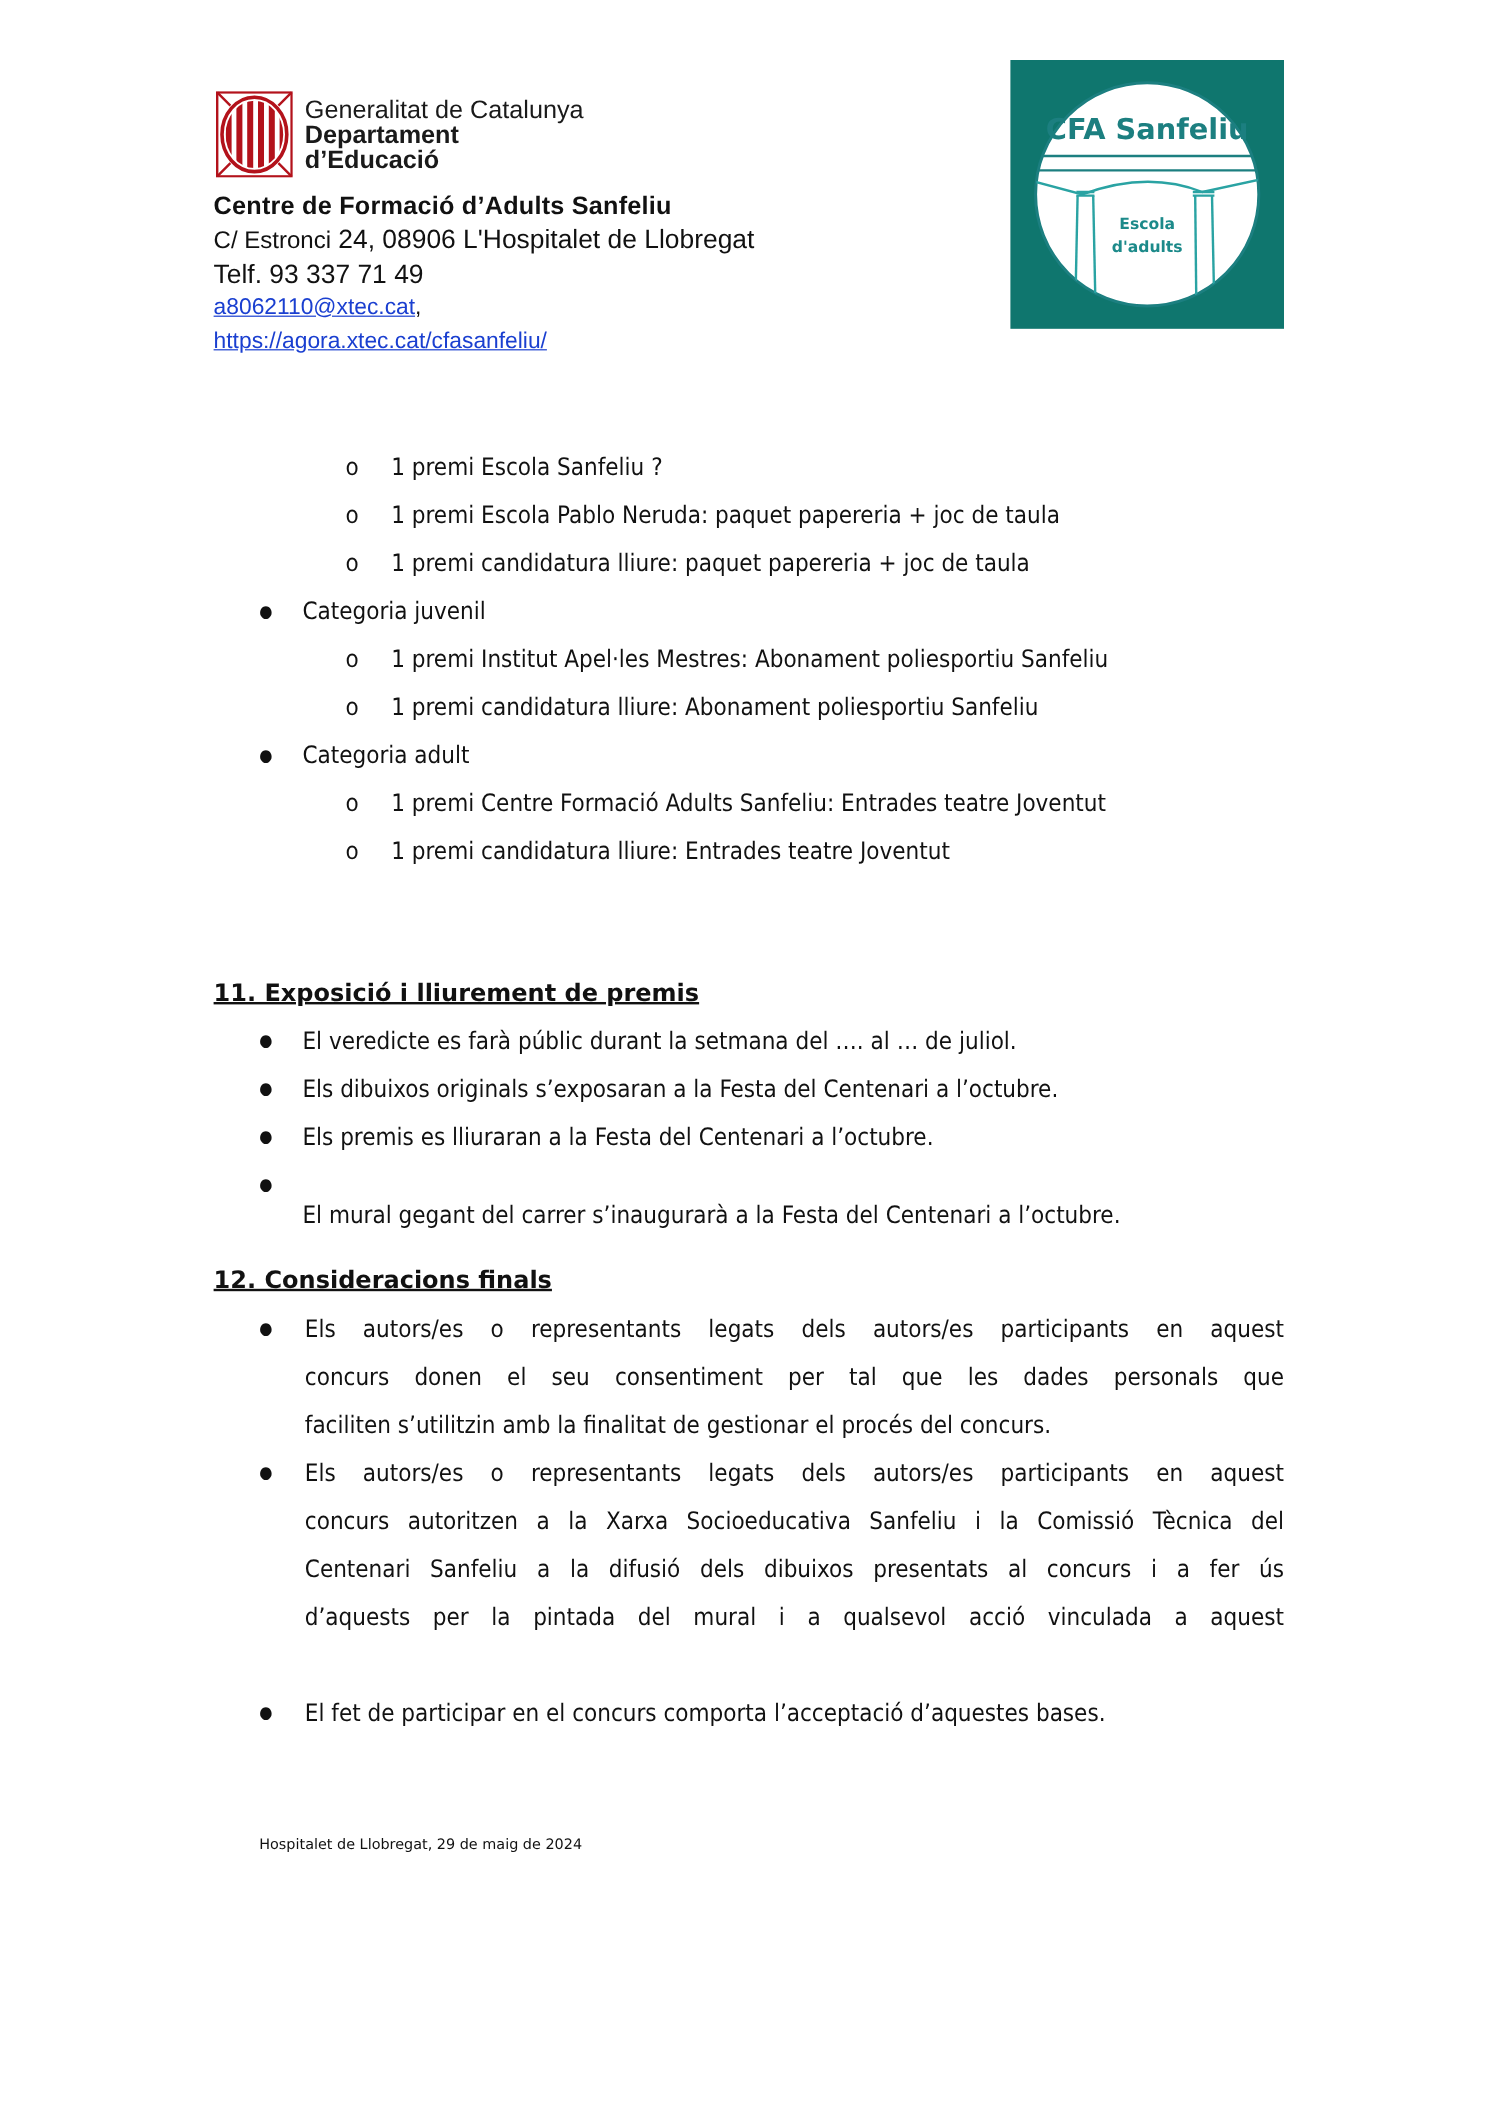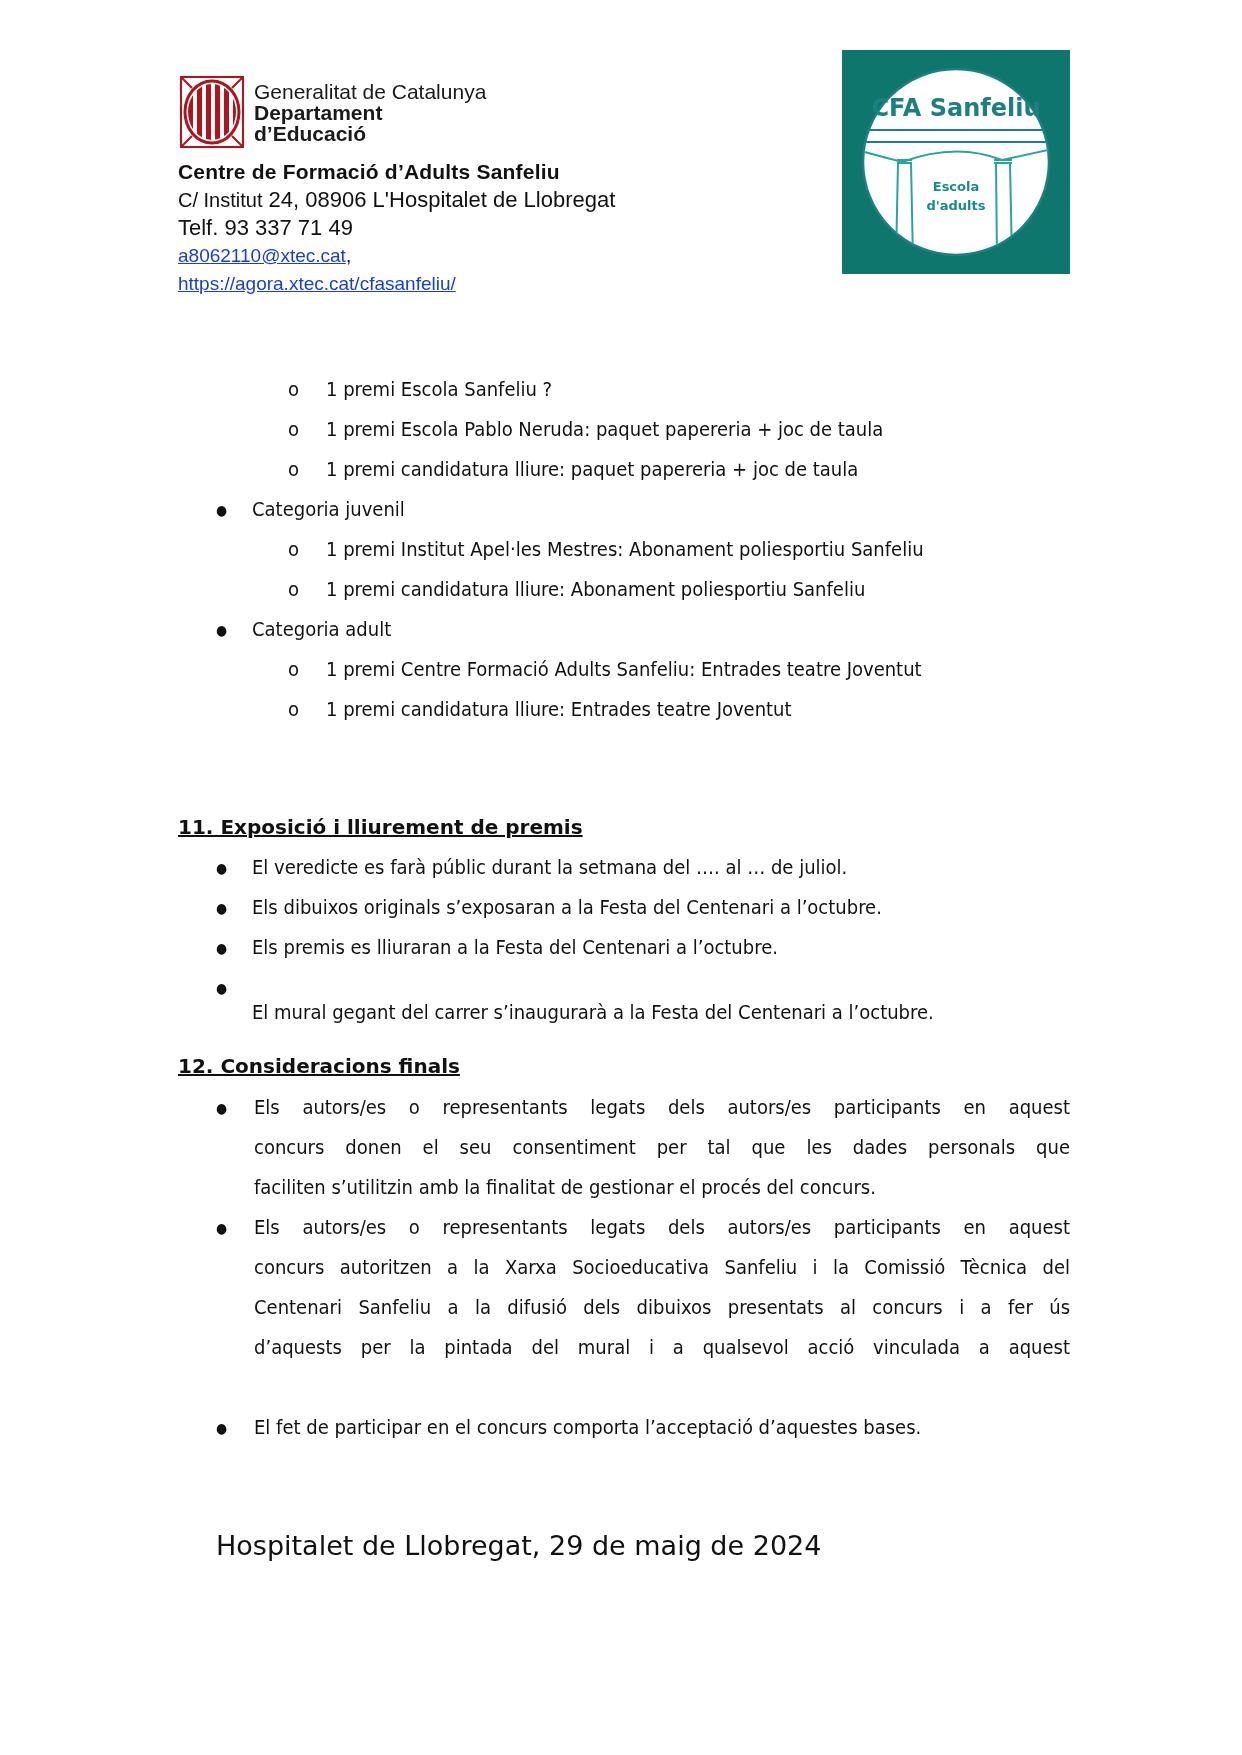--- a/index.html
+++ b/index.html
@@ -29,21 +29,21 @@
   .line { position: absolute; white-space: nowrap; }
   .bullet { position: absolute; font-size: 14px; }
   .sub-bullet { position: absolute; font-size: 20px; }
 
   .heading { position: absolute; font-family: "DejaVu Sans", sans-serif; font-weight: bold; font-size: 20px; text-decoration: underline; white-space: nowrap; }
 
   .justified { position: absolute; left: 254px; width: 816px; text-align: justify; text-align-last: left; line-height: 40px; }
   .justify-line { display: block; text-align: justify; text-align-last: justify; height: 40px; }
   .justify-last { display: block; text-align: left; height: 40px; }
 
-  .footer-date { position: absolute; left: 216px; top: 1530px; font-family: "DejaVu Sans", sans-serif; font-size: 27px; }
+  .footer-date { position: absolute; left: 216px; top: 1530px; font-family: "DejaVu Sans", sans-serif; font-size: 12px; }
 </style>
 </head>
 <body>
 
 <div class="page">
 
   <div class="gen-logo">
     <svg class="gen-emblem" viewBox="0 0 64 72">
       <rect x="1" y="1" width="62" height="70" fill="none" stroke="#b3121b" stroke-width="2"></rect>
       <path d="M1 1 L12 12 M63 1 L52 12 M1 71 L12 60 M63 71 L52 60" stroke="#b3121b" stroke-width="2"></path>
@@ -62,21 +62,21 @@
     </svg>
     <div class="gen-text">
       <div class="l1">Generalitat de Catalunya</div>
       <div class="l2">Departament</div>
       <div class="l3">d’Educació</div>
     </div>
   </div>
 
   <div class="contact">
     <div class="center-name">Centre de Formació d’Adults Sanfeliu</div>
-    <div class="addr"><span class="small">C/ Institut</span><span> 24, 08906 L'Hospitalet de Llobregat</span></div>
+    <div class="addr"><span class="small">C/ Estronci</span><span> 24, 08906 L'Hospitalet de Llobregat</span></div>
     <div class="tel">Telf. 93 337 71 49</div>
     <div class="link-row"><a>a8062110@xtec.cat</a><span style="font-family:'Liberation Sans',sans-serif;font-size:19px;">,</span></div>
     <div class="link-row"><a>https://agora.xtec.cat/cfasanfeliu/</a></div>
   </div>
 
   <div class="cfa-logo">
     <svg width="228" height="224" viewBox="0 0 228 224">
       <defs>
           <clipPath id="cc">
             <circle cx="114" cy="112" r="93"></circle>

